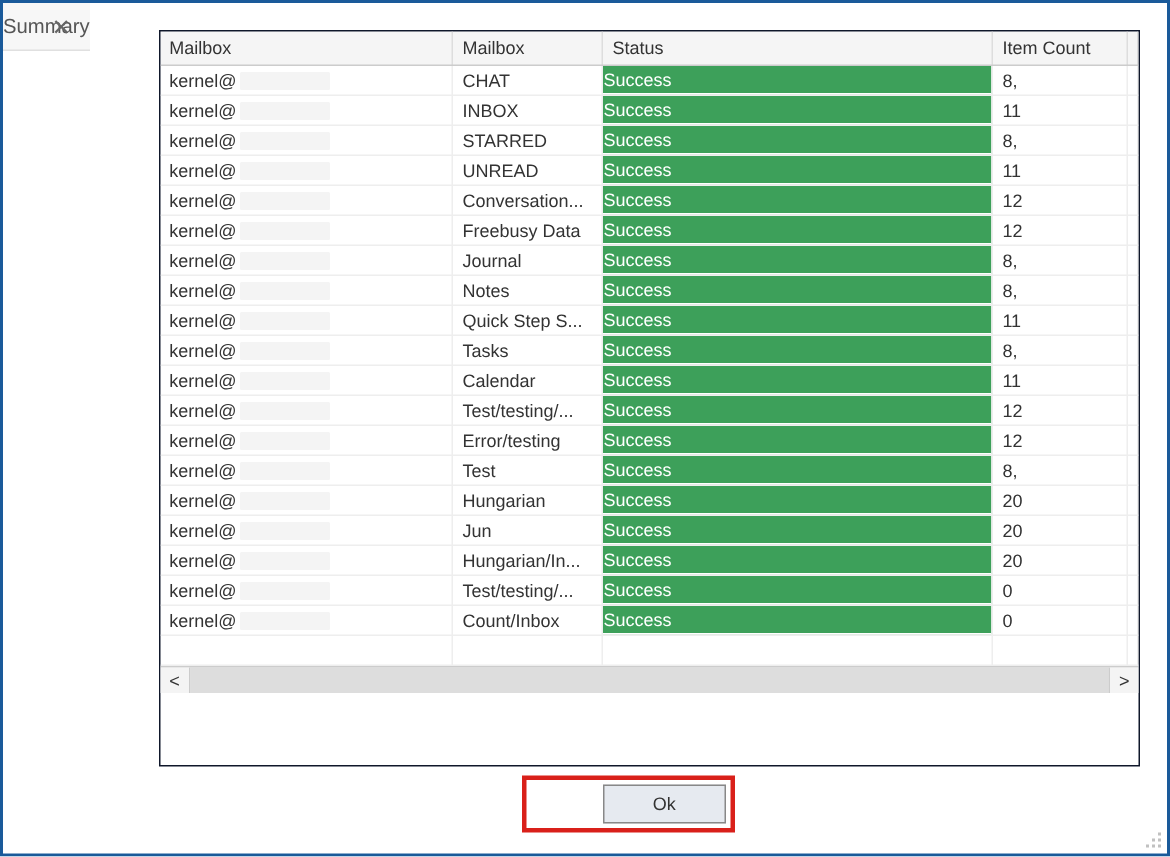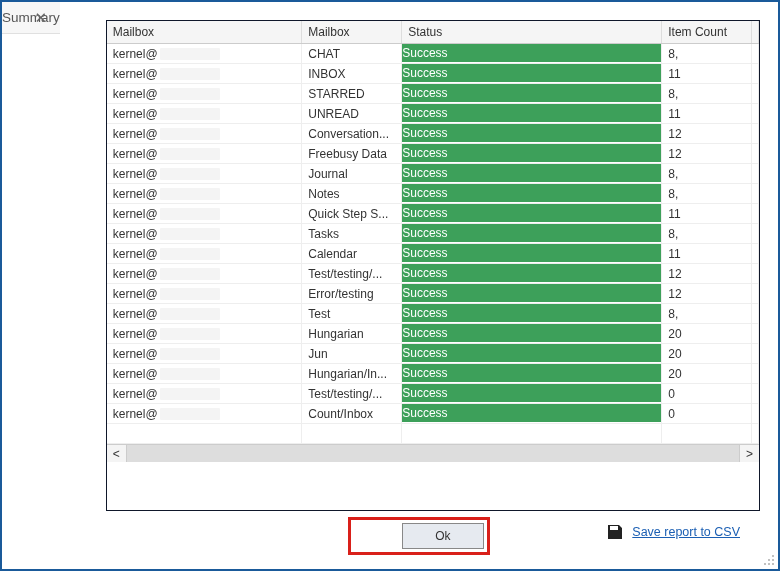--- a/index.html
+++ b/index.html
@@ -345,29 +345,20 @@
           </div>
       </div>
     </div>
 
     <div class="footer">
       <div class="ok-emph">
         <div class="ok-btn">
           <span>Ok</span>
         </div>
       </div>
-      <div class="save-group">
-        <span class="disk-icon">
-          <svg width="18" height="18" viewBox="0 0 18 18">
-              <path fill="#222" d="M2 2h11l3 3v11H2V2zm2 1v4h8V3H4zm1 7h8v5H5v-5z"></path>
-              <rect x="9" y="3.5" width="2" height="3" fill="#fff"></rect>
-            </svg>
-        </span>
-        <a class="save-link">Save report to CSV</a>
-      </div>
     </div>
   </div>
 
   <div class="resize-grip">
     <div style="right:0;bottom:0"></div>
       <div style="right:4px;bottom:0"></div>
       <div style="right:8px;bottom:0"></div>
     <div style="right:0;bottom:4px"></div>
       <div style="right:4px;bottom:4px"></div>
     <div style="right:0;bottom:8px"></div>

